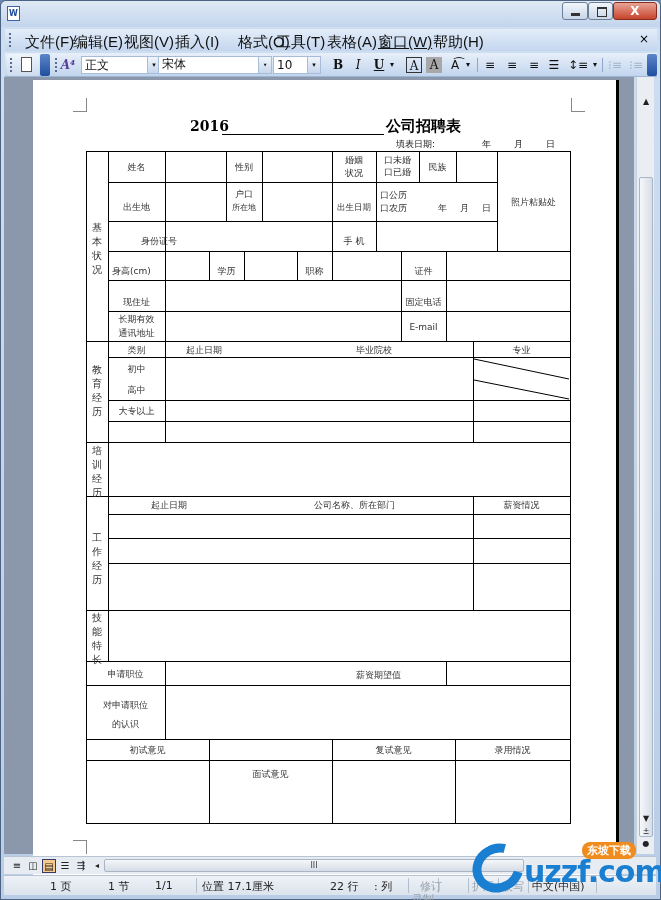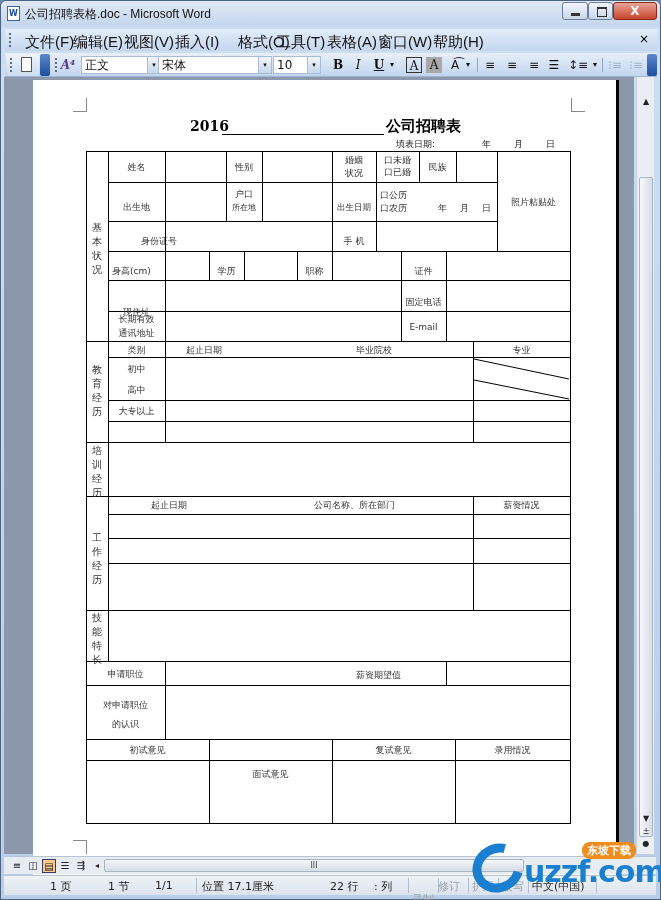--- a/index.html
+++ b/index.html
@@ -63,53 +63,52 @@
   .wm-q { position: absolute; left: 0; top: 6px; width: 52px; height: 48px; border-radius: 50%; border: 9px solid #1a7fd0; border-right-color: transparent; transform: rotate(-30deg); }
   .wm-text { position: absolute; left: 52px; top: 16px; font-size: 30px; font-weight: bold; color: #1a7fd0; font-family: "DejaVu Sans", sans-serif; letter-spacing: -1px; }
   .wm-badge { position: absolute; left: 110px; top: 4px; background: #f08c1e; color: #fff; font-size: 11px; font-weight: bold; padding: 1px 5px; border-radius: 8px; }
 </style>
 </head>
 <body>
 
 <div class="window">
   <div class="titlebar">
     <div class="title-icon">W</div>
-    <div class="title-text">公司招聘表格.doc - Microsoft Word</div>
     <div class="win-btn win-min"></div>
     <div class="win-btn win-max"></div>
     <div class="win-btn win-close">X</div>
   </div>
 
   <div class="menubar">
     <div class="grip" style="left:4px;top:4px;"></div>
     <span class="menu-item" style="left:20px;">文件(F)</span>
     <span class="menu-item" style="left:68px;">编辑(E)</span>
     <span class="menu-item" style="left:119px;">视图(V)</span>
     <span class="menu-item" style="left:170px;">插入(I)</span>
     <span class="menu-item" style="left:233px;">格式(O)</span>
     <span class="menu-item" style="left:271px;">工具(T)</span>
     <span class="menu-item" style="left:322px;">表格(A)</span>
-    <span class="menu-item" style="left:373px;">窗口(W)</span>
+    <span class="menu-item" style="left:373px;text-decoration:underline;">窗口(W)</span>
     <span class="menu-item" style="left:428px;">帮助(H)</span>
     <span class="menu-close">×</span>
   </div>
 
   <div class="toolbar">
     <div class="tb-seg" style="left:2px;width:32px;">
       <div class="grip" style="left:3px;top:4px;"></div>
       <div style="position:absolute;left:14px;top:3px;width:11px;height:15px;background:#fff;border:1px solid #555;"></div>
     </div>
     <div class="tb-chev" style="left:35px;"></div>
     <div class="grip" style="left:50px;top:5px;"></div>
     <span class="tb-btn" style="left:55px;color:#5a3d9a;font-style:italic;font-weight:bold;font-family:'DejaVu Serif',serif;">A⁴</span>
     <div class="select" style="left:76px;width:80px;">
       <span>正文</span>
       <span class="arrow">▾</span>
     </div>
-    <div class="select" style="left:153px;width:114px;">
+    <div class="select" style="left:153px;width:114px;font-family:Liberation Mono, monospace;">
       <span>宋体</span>
       <span class="arrow">▾</span>
     </div>
     <div class="select" style="left:268px;width:48px;">
       <span>10</span>
       <span class="arrow">▾</span>
     </div>
     <span class="tb-btn" style="left:325px;font-weight:bold;font-family:'DejaVu Serif',serif;">B</span>
     <span class="tb-btn" style="left:345px;font-style:italic;font-family:'DejaVu Serif',serif;">I</span>
     <span class="tb-btn" style="left:366px;text-decoration:underline;font-weight:bold;font-family:'DejaVu Serif',serif;">U</span>
@@ -198,21 +197,21 @@
   <span class="lbl" style="left:294px;top:51px;">口农历</span>
   <span class="lbl" style="left:352px;top:51px;">年</span>
   <span class="lbl" style="left:374px;top:51px;">月</span>
   <span class="lbl" style="left:396px;top:51px;">日</span>
   <span class="lbl" style="left:22px;top:84px;width:57px;padding-left:33px;">身份证号</span>
   <span class="lbl" style="left:246px;top:84px;width:44px;">手  机</span>
   <span class="lbl" style="left:26px;top:114px;">身高(cm)</span>
   <span class="lbl" style="left:123px;top:114px;width:35px;">学历</span>
   <span class="lbl" style="left:211px;top:114px;width:35px;">职称</span>
   <span class="lbl" style="left:315px;top:114px;width:45px;">证件</span>
-  <span class="lbl" style="left:22px;top:155px;width:57px;">现住址</span>
+  <span class="lbl" style="left:22px;top:145px;width:57px;">现住址</span>
   <span class="lbl" style="left:315px;top:145px;width:45px;">固定电话</span>
   <span class="lbl" style="left:22px;top:162px;width:57px;">长期有效</span>
   <span class="lbl" style="left:22px;top:176px;width:57px;">通讯地址</span>
   <span class="lbl" style="left:315px;top:170px;width:45px;">E-mail</span>
 
   <div class="ln h" style="left:22px;top:206px;width:463px;"></div>
   <div class="ln h" style="left:22px;top:249px;width:463px;"></div>
   <div class="ln h" style="left:22px;top:270px;width:463px;"></div>
   <div class="ln h" style="left:0;top:291px;width:485px;"></div>
   <div class="ln v" style="left:79px;top:190px;height:101px;"></div>
@@ -287,21 +286,21 @@
   <span class="st" style="left:46px;">1 页</span>
   <span class="st" style="left:104px;">1 节</span>
   <span class="st" style="left:151px;">1/1</span>
   <div class="st-sep" style="left:192px;"></div>
   <span class="st" style="left:198px;">位置 17.1厘米</span>
   <span class="st" style="left:326px;">22 行</span>
   <span class="st" style="left:370px;">: 列</span>
   <div class="st-sep" style="left:404px;"></div>
   <span class="st dim" style="left:408px;margin-top:13px;">录制</span>
   <div class="st-sep" style="left:434px;"></div>
-  <span class="st dim" style="left:434px;">修订</span>
+  <span class="st dim" style="left:416px;">修订</span>
   <div class="st-sep" style="left:464px;"></div>
   <span class="st dim" style="left:468px;">扩展</span>
   <div class="st-sep" style="left:494px;"></div>
   <span class="st dim" style="left:498px;">改写</span>
   <div class="st-sep" style="left:524px;"></div>
   <span class="st" style="left:528px;">中文(中国)</span>
   <div class="st-sep" style="left:592px;"></div>
 </div>
 
 <div class="wm">

